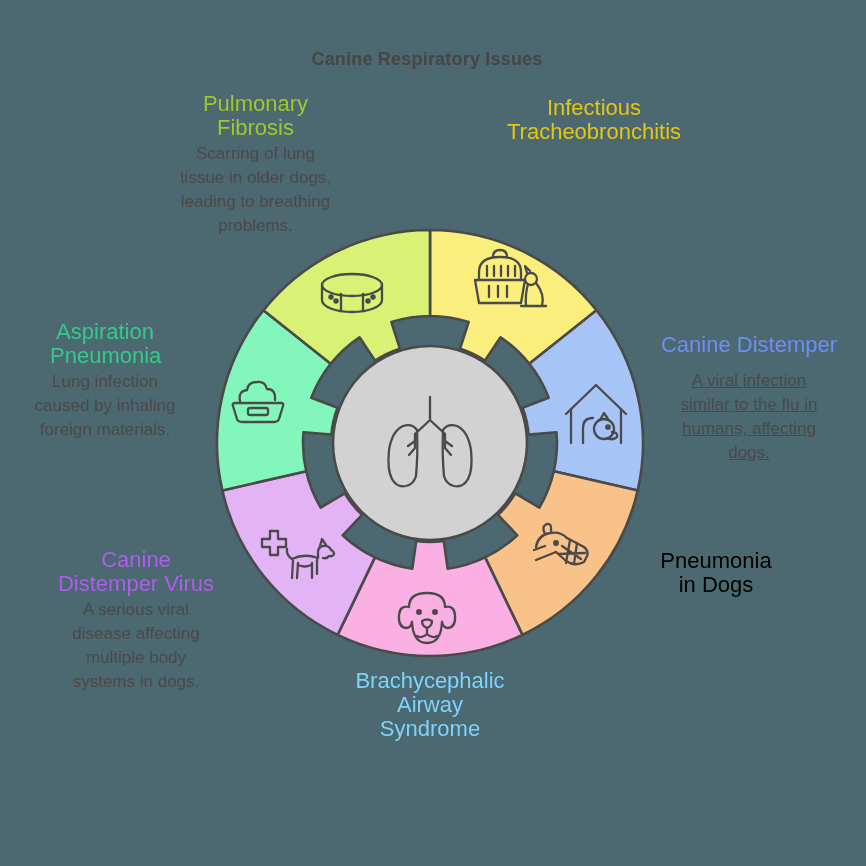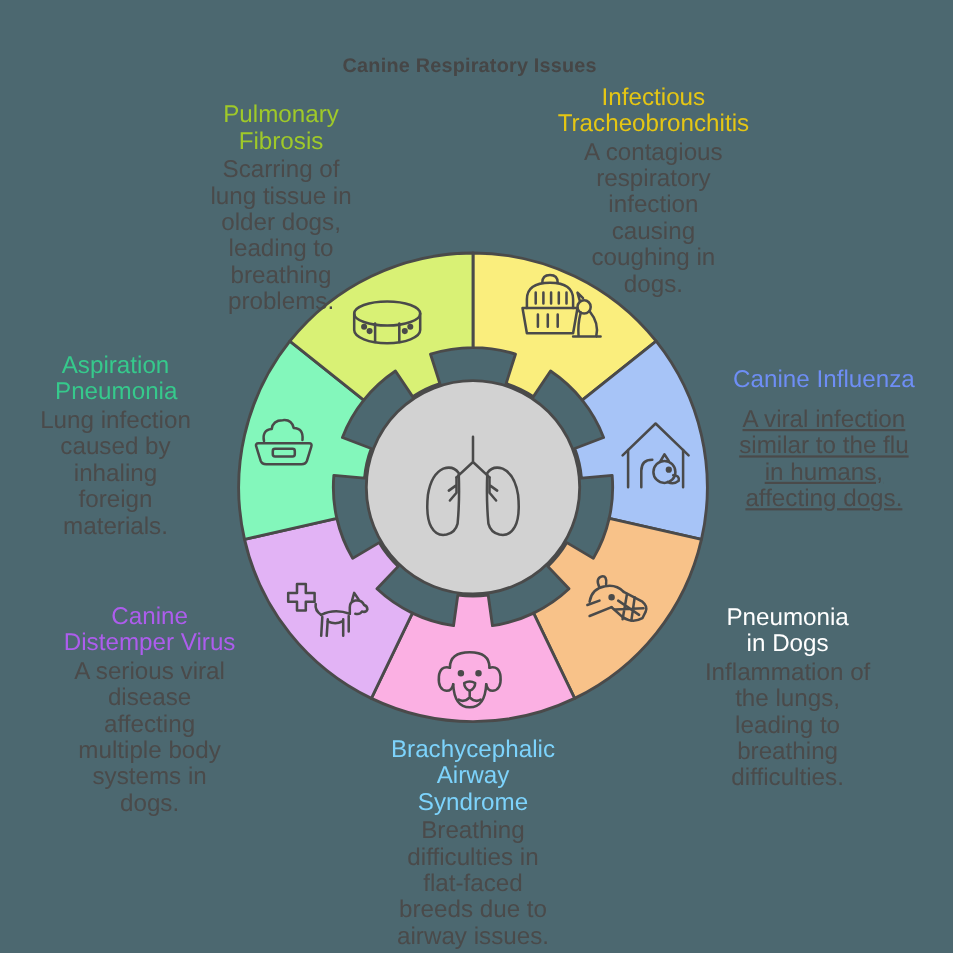--- a/index.html
+++ b/index.html
@@ -11,26 +11,26 @@
   svg.wheel{position:absolute;left:0;top:0;}
   .title{
     position:absolute;left:267px;top:49px;width:320px;
     text-align:center;font-size:18px;font-weight:700;letter-spacing:.2px;
   }
   .card{position:absolute;text-align:center;}
   .card h3{
     margin:0 auto 2px auto;font-size:22px;font-weight:400;line-height:24px;
   }
   .card p{
-    margin:0 auto;color:#4a4a4a;font-size:22px;line-height:24px;font-weight:400;
+    margin:0 auto;color:#4a4a4a;font-size:17px;line-height:24px;font-weight:400;
   }
   .c-pulmonary  {left:168px;top:92px;width:175px;}
   .c-pulmonary h3{max-width:130px;}
   .c-pulmonary p{max-width:152px;}
-  .c-infectious {left:494px;top:76px;width:200px;}
+  .c-infectious {left:494px;top:96px;width:200px;}
   .c-infectious h3{max-width:175px;}
   .c-infectious p{max-width:162px;}
   .c-influenza  {left:659px;top:333px;width:180px;}
   .c-influenza h3{margin-bottom:12px;}
   .c-influenza p{max-width:168px;text-decoration:underline;}
   .c-pneumonia  {left:636px;top:549px;width:160px;}
   .c-pneumonia h3{max-width:130px;}
   .c-pneumonia p{max-width:152px;}
   .c-brachy     {left:340px;top:669px;width:180px;}
   .c-brachy h3{max-width:165px;}
@@ -139,36 +139,33 @@
 
   <div class="title" style="color: rgb(70, 70, 70);">Canine Respiratory Issues</div>
 
   <div class="card c-pulmonary">
     <h3 style="color: rgb(159, 201, 41);">Pulmonary Fibrosis</h3>
     <p>Scarring of lung tissue in older dogs, leading to breathing problems.</p>
   </div>
 
   <div class="card c-infectious">
     <h3 style="color: rgb(229, 198, 20);">Infectious Tracheobronchitis</h3>
-    <p>A contagious respiratory infection causing coughing in dogs.</p>
   </div>
 
   <div class="card c-influenza">
-    <h3 style="color: rgb(110, 142, 245);">Canine Influenza</h3>
+    <h3 style="color: rgb(110, 142, 245);">Canine Distemper</h3>
     <p>A viral infection similar to the flu in humans, affecting dogs.</p>
   </div>
 
   <div class="card c-pneumonia">
-    <h3 style="color: #ffffff;">Pneumonia in Dogs</h3>
-    <p>Inflammation of the lungs, leading to breathing difficulties.</p>
+    <h3 style="color: #000000;">Pneumonia in Dogs</h3>
   </div>
 
   <div class="card c-brachy">
     <h3 style="color: #7dd3fc;">Brachycephalic Airway Syndrome</h3>
-    <p>Breathing difficulties in flat-faced breeds due to airway issues.</p>
   </div>
 
   <div class="card c-distemper">
     <h3 style="color: rgb(173, 93, 237);">Canine Distemper Virus</h3>
     <p>A serious viral disease affecting multiple body systems in dogs.</p>
   </div>
 
   <div class="card c-aspiration">
     <h3 style="color: rgb(54, 201, 140);">Aspiration Pneumonia</h3>
     <p>Lung infection caused by inhaling foreign materials.</p>

